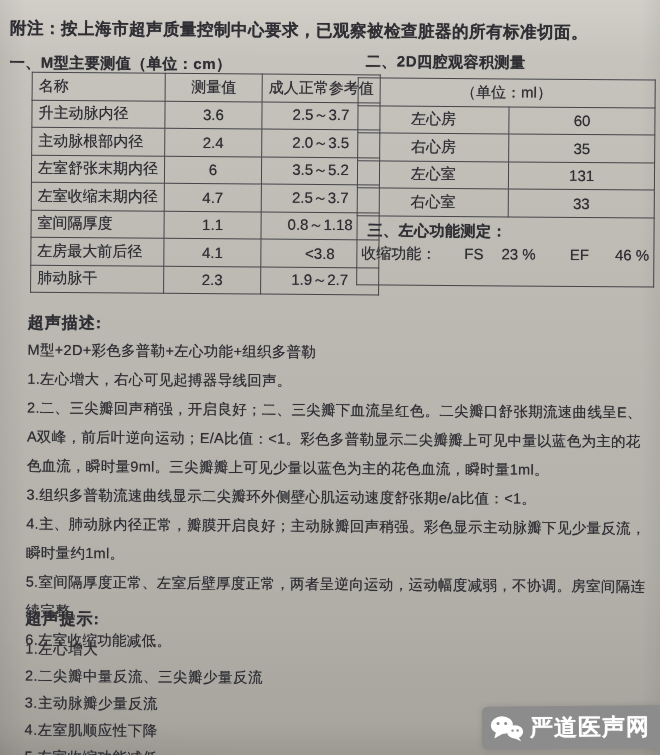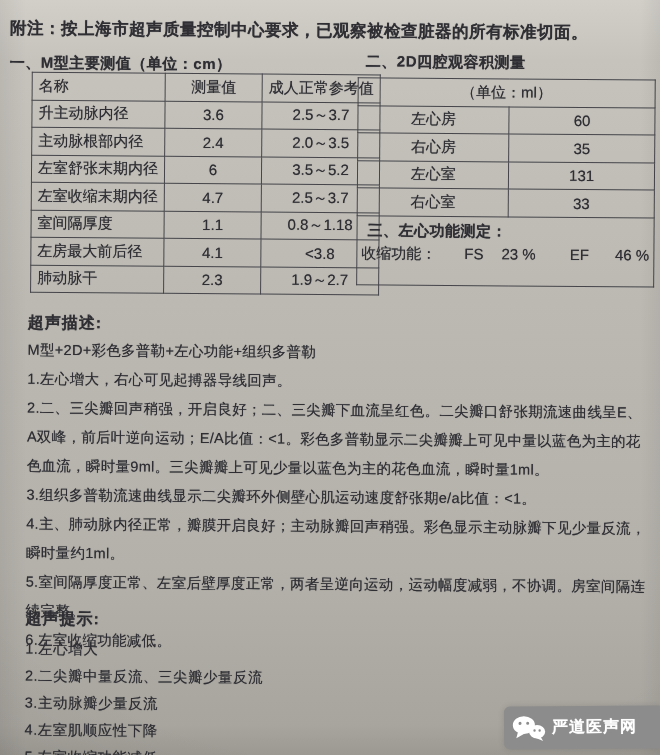--- a/index.html
+++ b/index.html
@@ -82,21 +82,21 @@
     position:absolute;right:0px;bottom:6px;z-index:10;
     height:43px;min-width:138px;
     background:#8c8c8c;
     border-radius:6px 0 0 6px;
     display:flex;align-items:center;gap:6px;
     padding:0 10px 0 8px;
     box-shadow:0 0 6px rgba(0,0,0,0.12);
     transform:rotate(-0.45deg);
   }
   .watermark .wm-text{
-    color:#ffffff;font-size:16px;font-weight:bold;letter-spacing:1px;
+    color:#ffffff;font-size:23px;font-weight:bold;letter-spacing:1px;
     text-shadow:0 0 1px rgba(255,255,255,0.6);
   }
   .wm-icon{width:34px;height:28px;flex:0 0 auto;}
 </style>
 </head>
 <body>
 
 <div class="paper">
 
   <div class="note blur">附注：按上海市超声质量控制中心要求，已观察被检查脏器的所有标准切面。</div>

